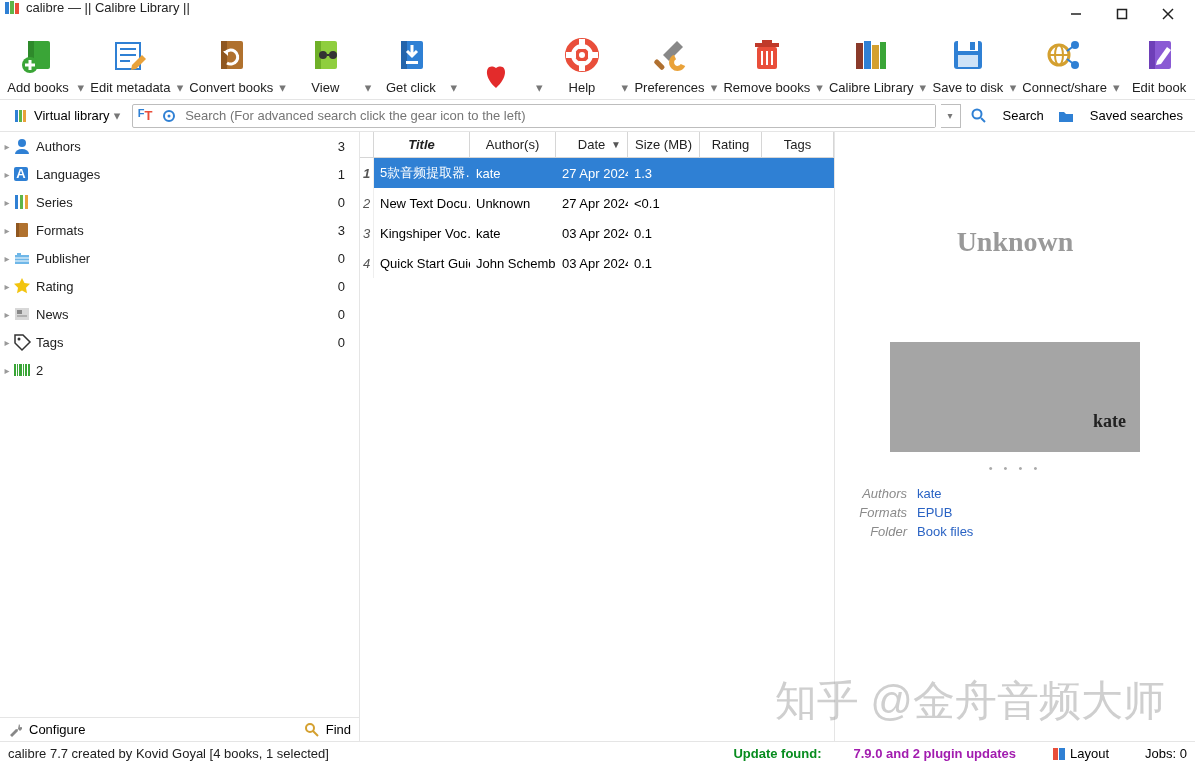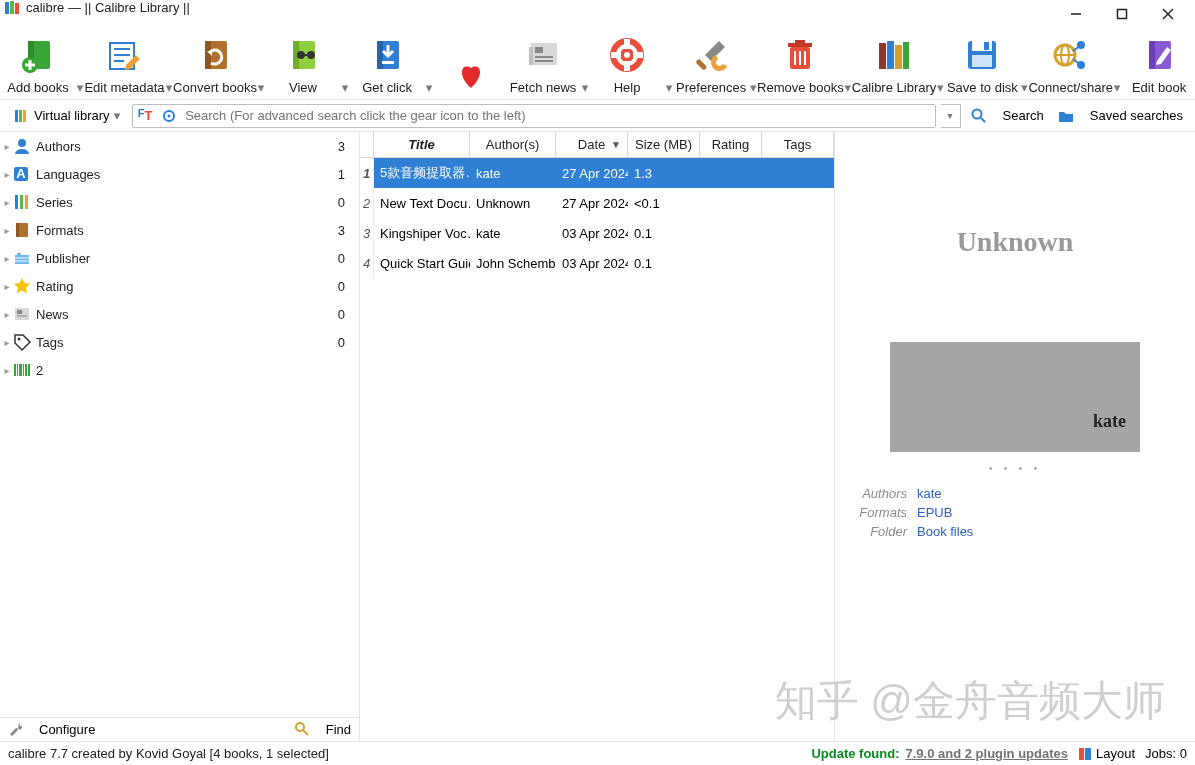--- a/index.html
+++ b/index.html
@@ -32,21 +32,21 @@
 
 .main { flex: 1; display: flex; min-height: 0; }
 .sidebar { width: 360px; border-right: 1px solid #e5e5e5; display: flex; flex-direction: column; }
 .sidebar-list { flex: 1; overflow: auto; }
 .side-item { display: flex; align-items: center; height: 28px; padding: 0 8px 0 2px; cursor: pointer; }
 .side-item .tri { width: 10px; color: #9a9a9a; font-size: 10px; text-align: center; }
 .side-item .icon { width: 20px; height: 20px; display: flex; align-items: center; justify-content: center; margin-right: 4px; }
 .side-item .label { flex: 1; color: #222; }
 .side-item .count { color: #222; padding-right: 6px; }
 .sidebar-bottom { display: flex; align-items: center; justify-content: space-between; padding: 4px 8px; border-top: 1px solid #e5e5e5; }
-.sb-btn { display: flex; align-items: flex-start; gap: 17px; cursor: pointer; }
+.sb-btn { display: flex; align-items: flex-end; gap: 7px; cursor: pointer; }
 
 
 .gridwrap { flex: 1; display: flex; flex-direction: column; min-width: 0; border-right: 1px solid #e5e5e5; }
 .grid-head { display: flex; height: 26px; background: #fff; border-bottom: 1px solid #d6d6d6; }
 .grid-rownum-head { width: 14px; border-right: 1px solid #d6d6d6; }
 .gh-cell { border-right: 1px solid #d6d6d6; display: flex; align-items: center; justify-content: center; padding: 0 4px; color: #222; position: relative; cursor: pointer; }
 .gh-cell .sort { position: absolute; right: 6px; font-size: 10px; color: #555; }
 .grid-body { flex: 1; overflow: auto; }
 .grid-row { display: flex; height: 30px; align-items: stretch; }
 .grid-row.sel .cell { background: #2f80d4; color: #fff; }
@@ -67,24 +67,24 @@
 .cover-title { font-family: Georgia, serif; font-size: 28px; font-weight: bold; color: #999; }
 .cover-band { width: 250px; height: 110px; background: #a5a5a5; display: flex; align-items: flex-end; justify-content: flex-end; padding: 20px 14px; }
 .cover-author { font-family: Georgia, serif; font-size: 18px; font-weight: bold; color: #222; }
 .dots { text-align: center; color: #aaa; letter-spacing: 4px; padding: 0 0 6px 0; font-size:11px;}
 .meta { padding: 4px 12px; }
 .meta-row { display: flex; padding: 2px 0; }
 .meta-row .mlabel { width: 70px; text-align: right; color: #8a8a8a; font-style: italic; padding-right: 10px; }
 .meta-row .mval { color: #2a63c4; cursor: pointer; }
 
 
-.status { height: 24px; display: flex; align-items: center; padding: 0 8px; border-top: 1px solid #e5e5e5; font-size: 13px; }
+.status { height: 24px; display: flex; align-items: center; padding: 0 8px; border-top: 1px solid #e5e5e5; font-size: 13px; gap: 26px; }
 .status .left { flex: 1; color: #222; }
 .status .upd { color: #078c1e; font-weight: bold; margin-right: 6px; }
-.status .upd-link { color: #737373; text-decoration: underline; font-weight: bold; cursor: pointer; }
+.status .upd-link { color: #a21caf; font-weight: bold; cursor: pointer; }
 .status .layout-btn { display: flex; align-items: center; gap: 4px; margin: 12px 10px; cursor: pointer; }
 
 .watermark { position: absolute; right: 30px; bottom: 36px; font-size: 42px; color: rgba(160,160,160,0.5); font-weight: 500; pointer-events:none; font-family: "Microsoft YaHei", sans-serif;}
 
 svg { display: block; }
 </style>
 </head>
 <body>
 
 <div class="window">
@@ -182,32 +182,20 @@
         <div class="lbl">Get click</div>
       </div>
       <div class="tool-drop">▾</div>
       <div class="tool-btn">
         <div class="icon-wrap">
           <svg width="40" height="40" viewBox="0 0 40 40">
             <path d="M20 34 C6 22 10 8 20 14 C30 8 34 22 20 34 Z" fill="#e32b2b"></path>
           </svg>
         </div>
       </div>
-      <div class="tool-btn">
-        <div class="icon-wrap">
-          <svg width="40" height="40" viewBox="0 0 40 40">
-            <rect x="8" y="8" width="26" height="22" fill="#d8d8d8"></rect>
-            <rect x="6" y="12" width="4" height="18" fill="#bfbfbf"></rect>
-            <rect x="12" y="12" width="8" height="6" fill="#888"></rect>
-            <line x1="12" y1="22" x2="30" y2="22" stroke="#888" stroke-width="2"></line>
-            <line x1="12" y1="26" x2="30" y2="26" stroke="#888" stroke-width="2"></line>
-          </svg>
-        </div>
-        <div class="lbl">Fetch news</div>
-      </div>
       <div class="tool-drop">▾</div>
       <div class="tool-btn">
         <div class="icon-wrap">
           <svg width="40" height="40" viewBox="0 0 40 40">
             <circle cx="20" cy="20" r="14" fill="#fff" stroke="#e94e3a" stroke-width="6"></circle>
             <circle cx="20" cy="20" r="5" fill="#fff" stroke="#e94e3a" stroke-width="4"></circle>
             <rect x="17" y="4" width="6" height="10" fill="#fff"></rect>
             <rect x="17" y="26" width="6" height="10" fill="#fff"></rect>
             <rect x="4" y="17" width="10" height="6" fill="#fff"></rect>
             <rect x="26" y="17" width="10" height="6" fill="#fff"></rect>

